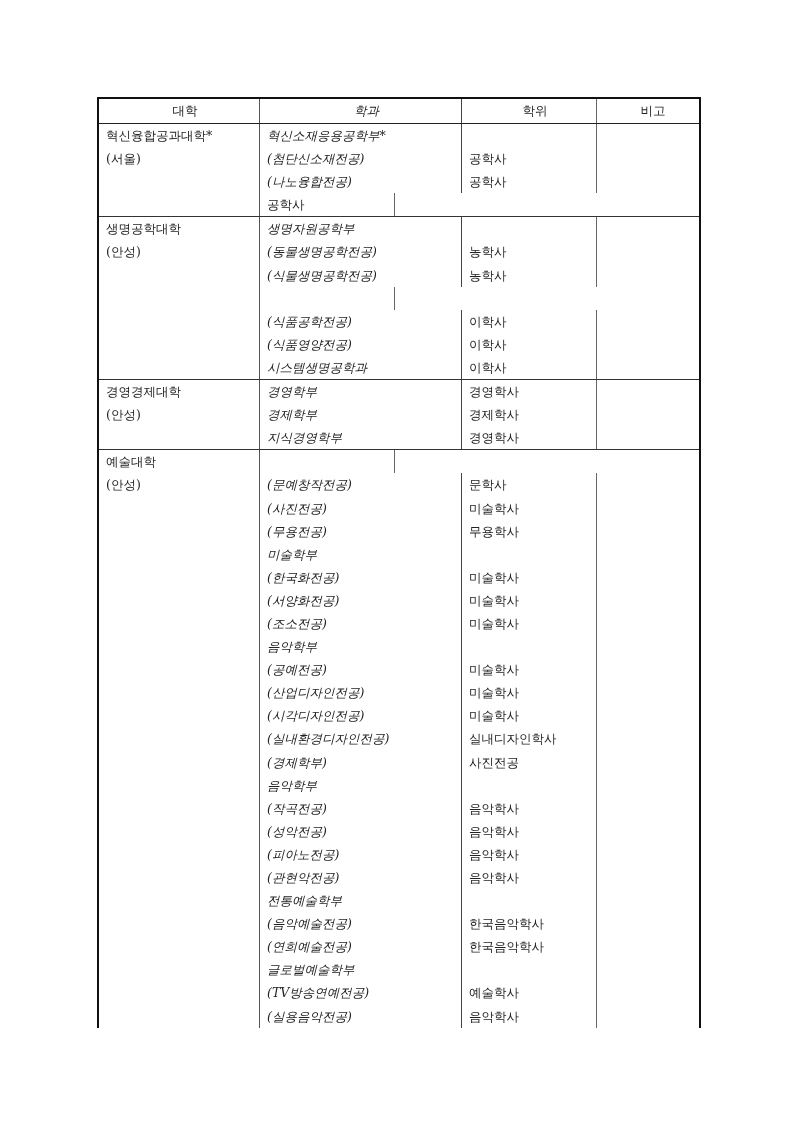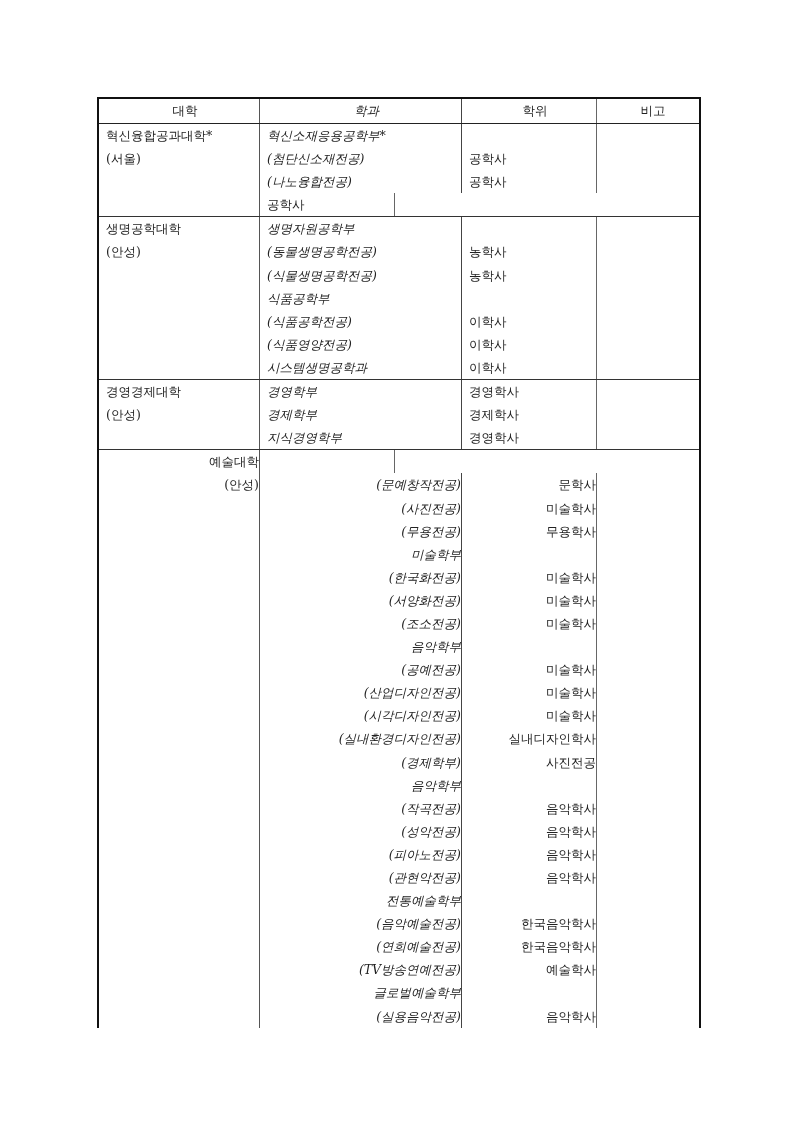--- a/index.html
+++ b/index.html
@@ -11,21 +11,21 @@
   }
   .row { display: flex; height: 23.1px; }
   .cell { box-sizing: border-box; font-size: 12.5px; line-height: 23px; padding-left: 7px; white-space: nowrap; overflow: hidden; }
   .c1 { width: 161px; border-right: 1px solid #555; }
   .c2 { width: 202px; border-right: 1.5px solid #444; font-style: italic; }
   .c3 { width: 135px; border-right: 1.5px solid #666; }
   .c4 { width: 100px; }
   .header .cell { text-align: center; padding-left: 12px; }
   .header { border-bottom: 1.5px solid #222; height: 24px; }
   .group { border-bottom: 1.5px solid #333; }
-  .group.last { border-bottom: none; text-align: right; }
+  .group.last { border-bottom: none; }
 </style>
 </head>
 <body>
 
 <div class="table">
   <div class="row header">
     <div class="cell c1">대학</div>
     <div class="cell c2">학과</div>
     <div class="cell c3">학위</div>
     <div class="cell c4">비고</div>
@@ -70,21 +70,20 @@
           <div class="cell c4"></div>
         </div>
         <div class="row">
           <div class="cell c1"></div>
           <div class="cell c2">(식물생명공학전공)</div>
           <div class="cell c3">농학사</div>
           <div class="cell c4"></div>
         </div>
         <div class="row">
           <div class="cell c1"></div>
-          <div class="cell c2">식품공학부</div>
           <div class="cell c3"></div>
           <div class="cell c4"></div>
         </div>
         <div class="row">
           <div class="cell c1"></div>
           <div class="cell c2">(식품공학전공)</div>
           <div class="cell c3">이학사</div>
           <div class="cell c4"></div>
         </div>
         <div class="row">
@@ -247,28 +246,28 @@
           <div class="cell c4"></div>
         </div>
         <div class="row">
           <div class="cell c1"></div>
           <div class="cell c2">(연희예술전공)</div>
           <div class="cell c3">한국음악학사</div>
           <div class="cell c4"></div>
         </div>
         <div class="row">
           <div class="cell c1"></div>
+          <div class="cell c2">글로벌예술학부</div>
+          <div class="cell c3"></div>
+          <div class="cell c4"></div>
+        </div>
+        <div class="row">
+          <div class="cell c1"></div>
           <div class="cell c2">(TV방송연예전공)</div>
           <div class="cell c3">예술학사</div>
-          <div class="cell c4"></div>
-        </div>
-        <div class="row">
-          <div class="cell c1"></div>
-          <div class="cell c2">글로벌예술학부</div>
-          <div class="cell c3"></div>
           <div class="cell c4"></div>
         </div>
         <div class="row">
           <div class="cell c1"></div>
           <div class="cell c2">(실용음악전공)</div>
           <div class="cell c3">음악학사</div>
           <div class="cell c4"></div>
         </div>
       </div>
     </div>

